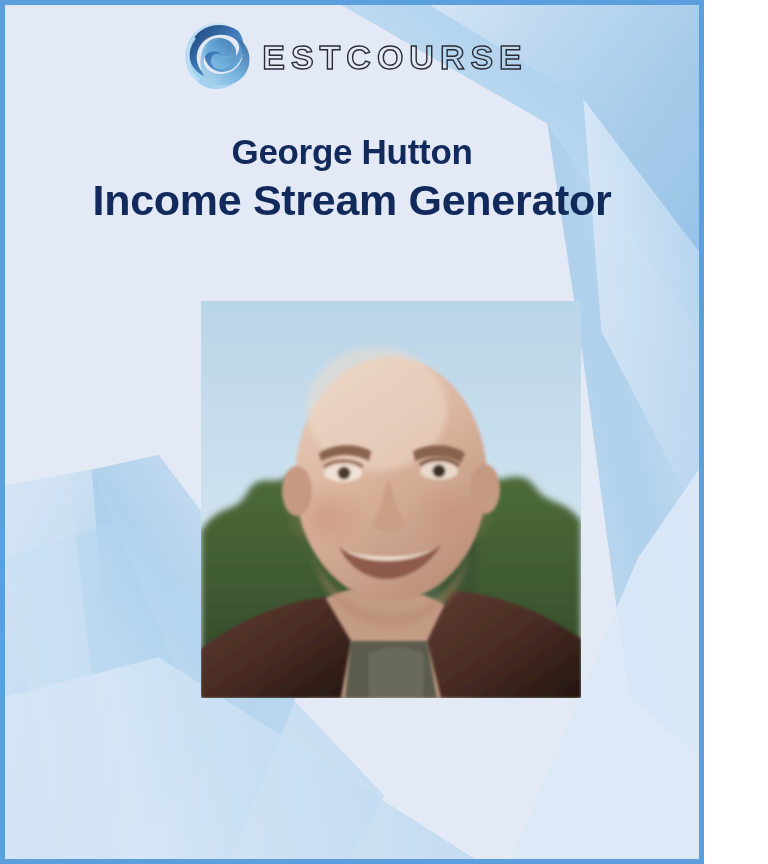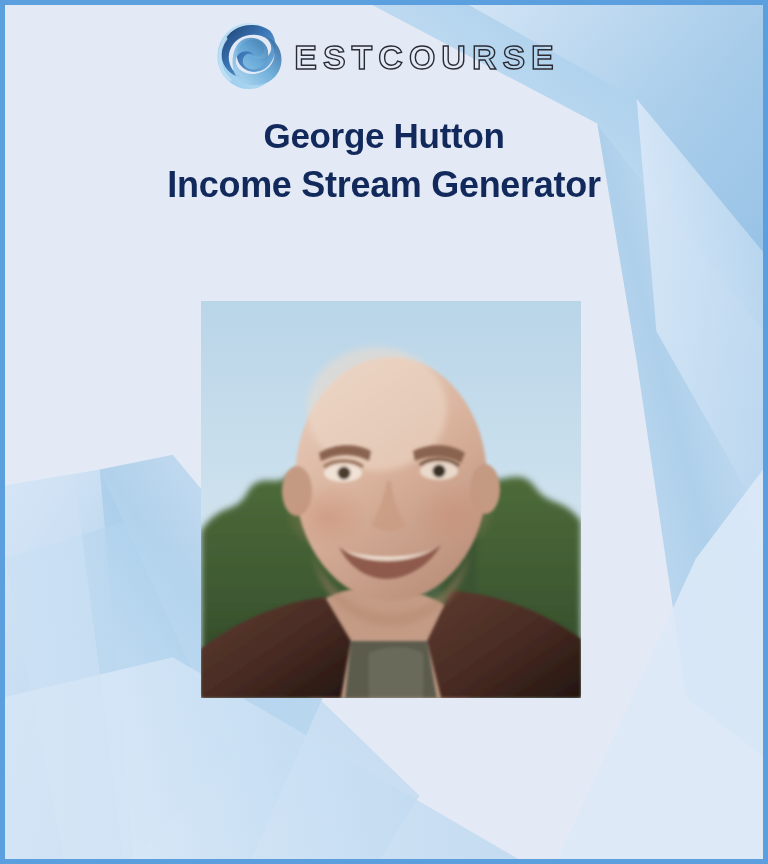--- a/index.html
+++ b/index.html
@@ -8,21 +8,21 @@
     padding: 0;
     background: #ffffff;
   }
   body {
     font-family: "Liberation Sans", sans-serif;
     -webkit-font-smoothing: antialiased;
   }
 
   .card {
     position: relative;
-    width: 768px;
+    width: 704px;
     height: 864px;
     box-sizing: border-box;
     border: 5px solid #5b9fdf;
     background: #e4eaf5;
     overflow: hidden;
   }
 
   
   .deco {
     position: absolute;
@@ -88,35 +88,35 @@
     color: transparent;
     -webkit-text-stroke: 0.9px #4a4a55;
     font-family: "Liberation Sans", sans-serif;
     white-space: nowrap;
     text-align: left;
     padding-left: 3px;
   }
 
   
   .title-block {
-    margin-top: 12px;
+    margin-top: 28px;
     text-align: center;
     width: 100%;
   }
   .title-line {
     display: block;
     color: #12295c;
     font-weight: 700;
     font-size: 35px;
     line-height: 49px;
     letter-spacing: -0.3px;
     font-family: "Liberation Sans", sans-serif;
   }
   .title-line.second {
-    font-size: 36px;
+    font-size: 43px;
   }
 
   
   .photo-wrap {
     position: absolute;
     left: 196px;
     top: 296px;
     width: 380px;
     height: 397px;
     z-index: 3;

